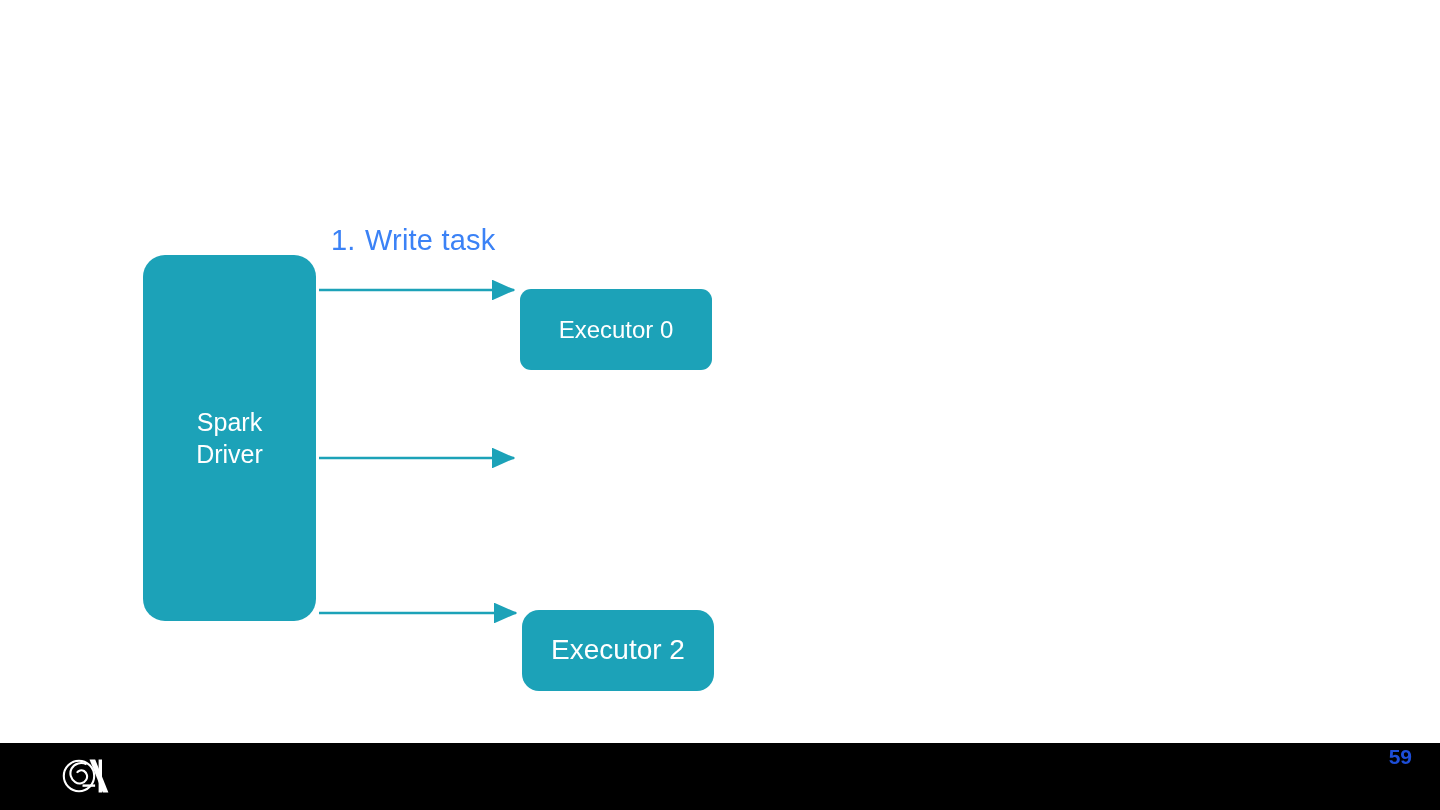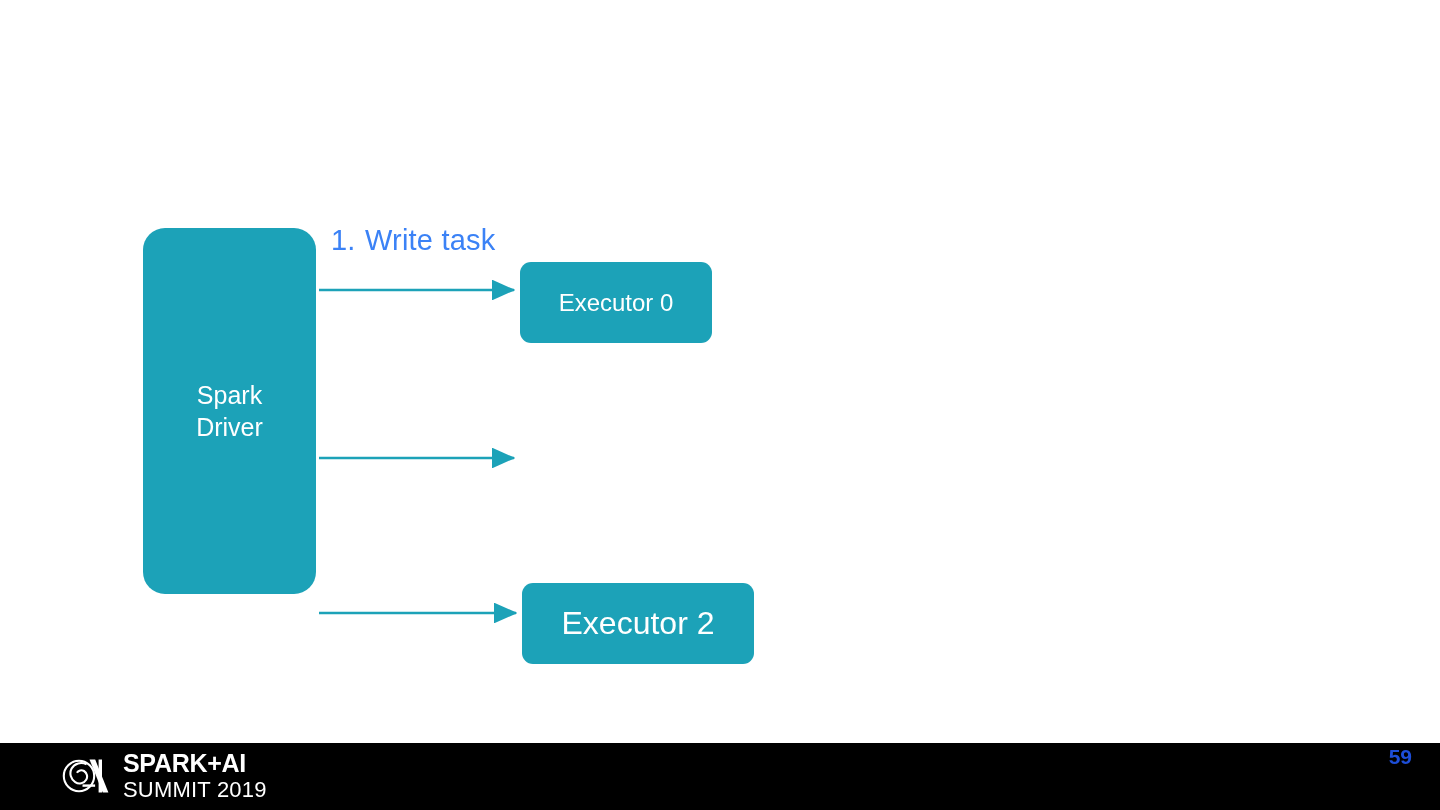--- a/index.html
+++ b/index.html
@@ -34,20 +34,21 @@
     background: #1CA2B8;
     color: #ffffff;
     display: flex;
     align-items: center;
     justify-content: center;
     text-align: center;
     font-family: "Liberation Sans", sans-serif;
     font-weight: 400;
     line-height: 1.3;
     white-space: pre-line;
+    margin-top: 27px;
   }
 
   #node-driver {
     left: 143px;
     top: 228px;
     width: 173px;
     height: 366px;
     border-radius: 22px;
     font-size: 25px;
   }
@@ -66,24 +67,24 @@
     top: 426px;
     width: 192px;
     height: 81px;
     border-radius: 11px;
     font-size: 24px;
   }
 
   #node-executor-2 {
     left: 522px;
     top: 583px;
-    width: 232px;
+    width: 192px;
     height: 81px;
-    border-radius: 11px;
-    font-size: 32px;
+    border-radius: 17px;
+    font-size: 28px;
   }
 
   #arrows-layer {
     position: absolute;
     left: 0; top: 0;
     width: 1440px;
     height: 743px;
     pointer-events: none;
   }
 
@@ -205,21 +206,17 @@
                  C17.0 30.6 22.0 29.5 24.2 25.8
                  C26.0 22.7 25.0 18.8 22.0 17.0
                  C19.5 15.5 16.3 16.3 14.9 18.8"></path>
       </g>
       <g fill="#ffffff">
         <polygon points="27.5,5.5 33.2,5.5 46.4,38.5 40.7,38.5"></polygon>
         <polygon points="36.6,5.5 40.0,5.5 40.0,38.5 36.6,38.5"></polygon>
         <rect x="20.5" y="30.4" width="12.6" height="2.4"></rect>
       </g>
     </svg>
-    <div id="logo-wordmark">
-      <span id="logo-line-1">SPARK+AI</span>
-      <span id="logo-line-2">SUMMIT 2019</span>
-    </div>
   </div>
 
   <div id="page-number">59</div>
 
 </div>
 
 </body></html>

